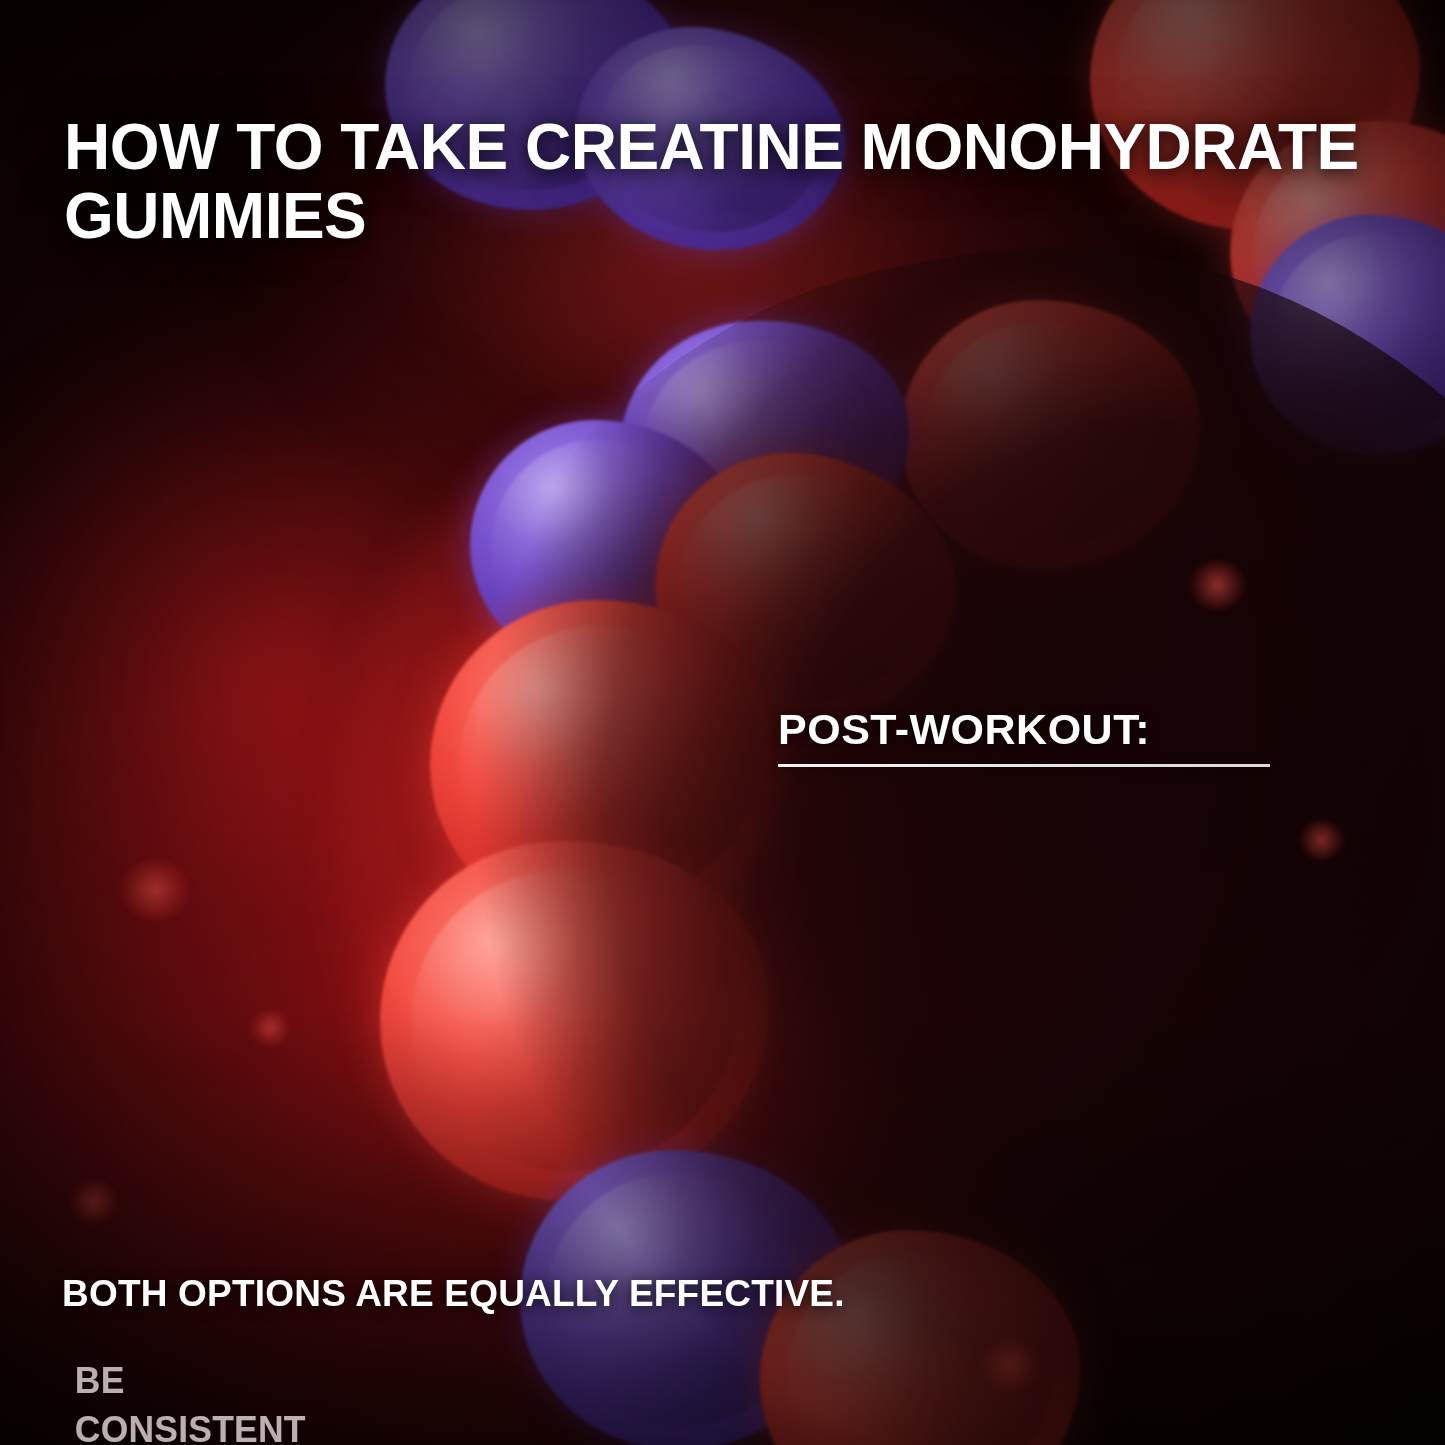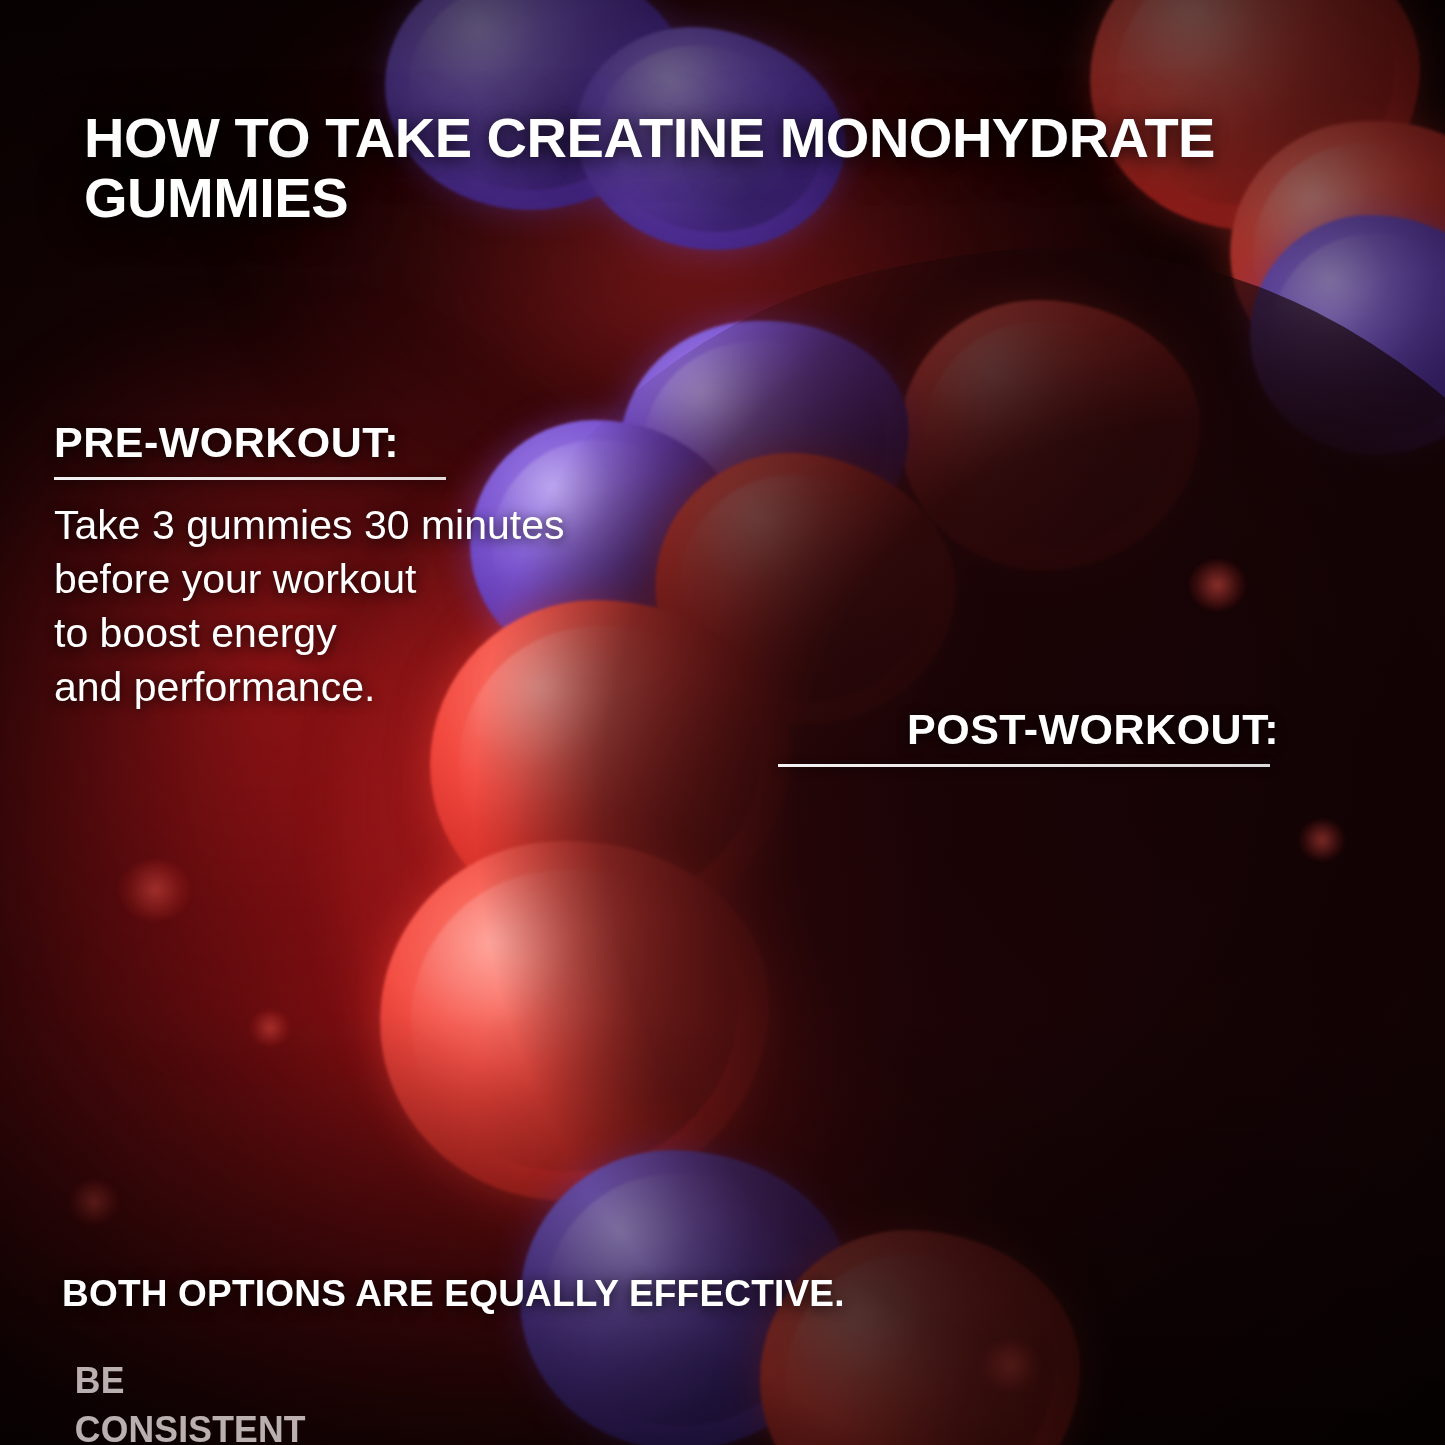--- a/index.html
+++ b/index.html
@@ -106,27 +106,26 @@
   
   .content {
     position: absolute;
     inset: 0;
   }
   .headline {
     position: absolute;
     left: 64px;
     top: 70px;
     width: 1300px;
-    font-size: 56px;
+    font-size: 64px;
     font-weight: 700;
     line-height: 1.08;
     letter-spacing: -0.5px;
     text-transform: uppercase;
     text-shadow: 0 3px 16px rgba(0,0,0,0.75), 0 0 46px rgba(0,0,0,0.5);
-    margin-left: 20px;
   }
 
   .block { position: absolute; }
   .block-title {
     font-size: 43px;
     font-weight: 700;
     letter-spacing: 0.5px;
     text-transform: uppercase;
     text-shadow: 0 2px 12px rgba(0,0,0,0.8);
     padding-bottom: 10px;
@@ -141,21 +140,21 @@
     font-size: 41px;
     line-height: 1.32;
     font-weight: 400;
     white-space: pre-line;
     text-shadow: 0 2px 12px rgba(0,0,0,0.82);
   }
 
   #pre-block { left: 54px; top: 418px; width: 700px; }
   #pre-block .rule { width: 392px; }
 
-  #post-block { left: 778px; top: 705px; width: 630px; text-align: center; }
+  #post-block { left: 778px; top: 705px; width: 630px; }
   #post-block .rule { width: 492px; }
 
   .footer {
     position: absolute;
     left: 62px;
     top: 1270px;
     width: 1330px;
     font-size: 37px;
     font-weight: 700;
     line-height: 1.32;
@@ -206,28 +205,20 @@
   <div class="speck" style="left:1300px; top:820px; width:44px; height:40px;"></div>
   <div class="speck" style="left:980px; top:1340px; width:60px; height:52px;"></div>
   <div class="speck" style="left:70px; top:1180px; width:48px; height:44px;"></div>
 
   <div class="vignette"></div>
 
   <div class="content">
 
     <h1 class="headline">HOW TO TAKE CREATINE MONOHYDRATE GUMMIES</h1>
 
-    <div class="block" id="pre-block">
-      <div class="block-title">PRE-WORKOUT:</div>
-      <div class="rule"></div>
-      <div class="block-body">Take 3 gummies 30 minutes
-before your workout
-to boost energy
-and performance.</div>
-    </div>
 
     <div class="block" id="post-block">
       <div class="block-title">POST-WORKOUT:</div>
       <div class="rule"></div>
     </div>
 
     <div class="footer">
       <div>BOTH OPTIONS ARE EQUALLY EFFECTIVE.</div>
       <div class="line2">
         <span class="glitch">BE CONSISTENT FOR BEST REEHLTF-</span>

